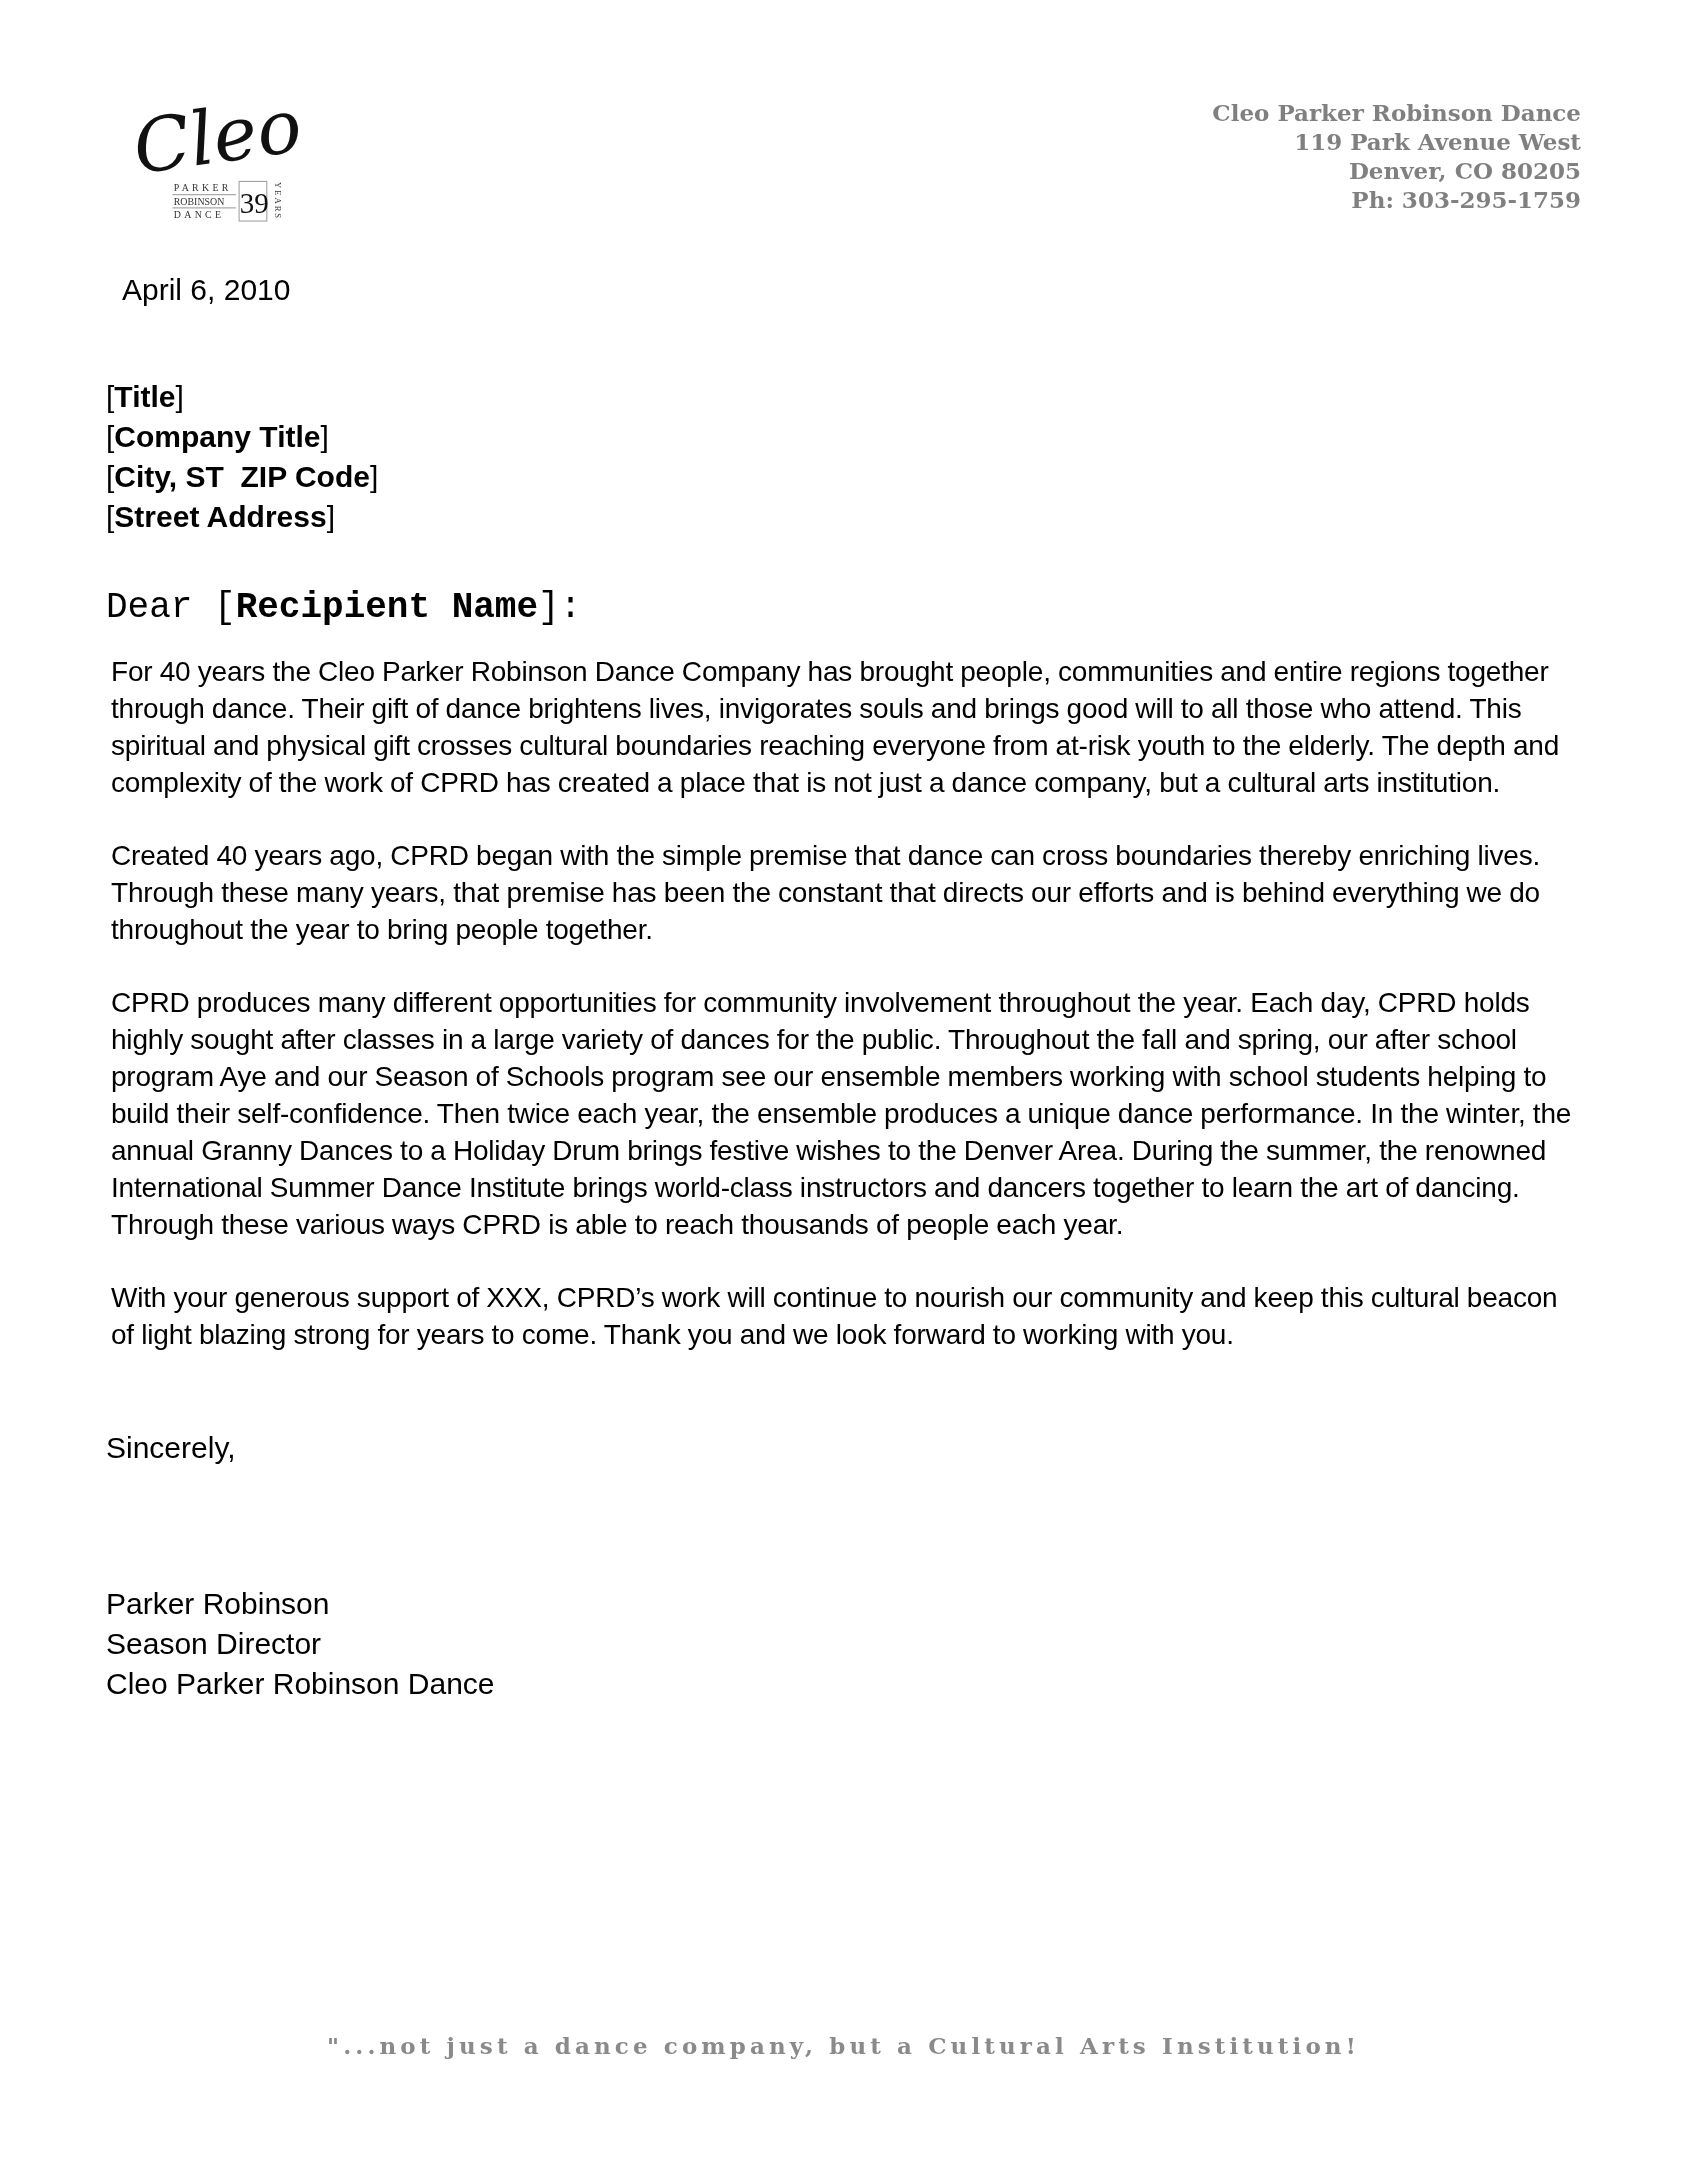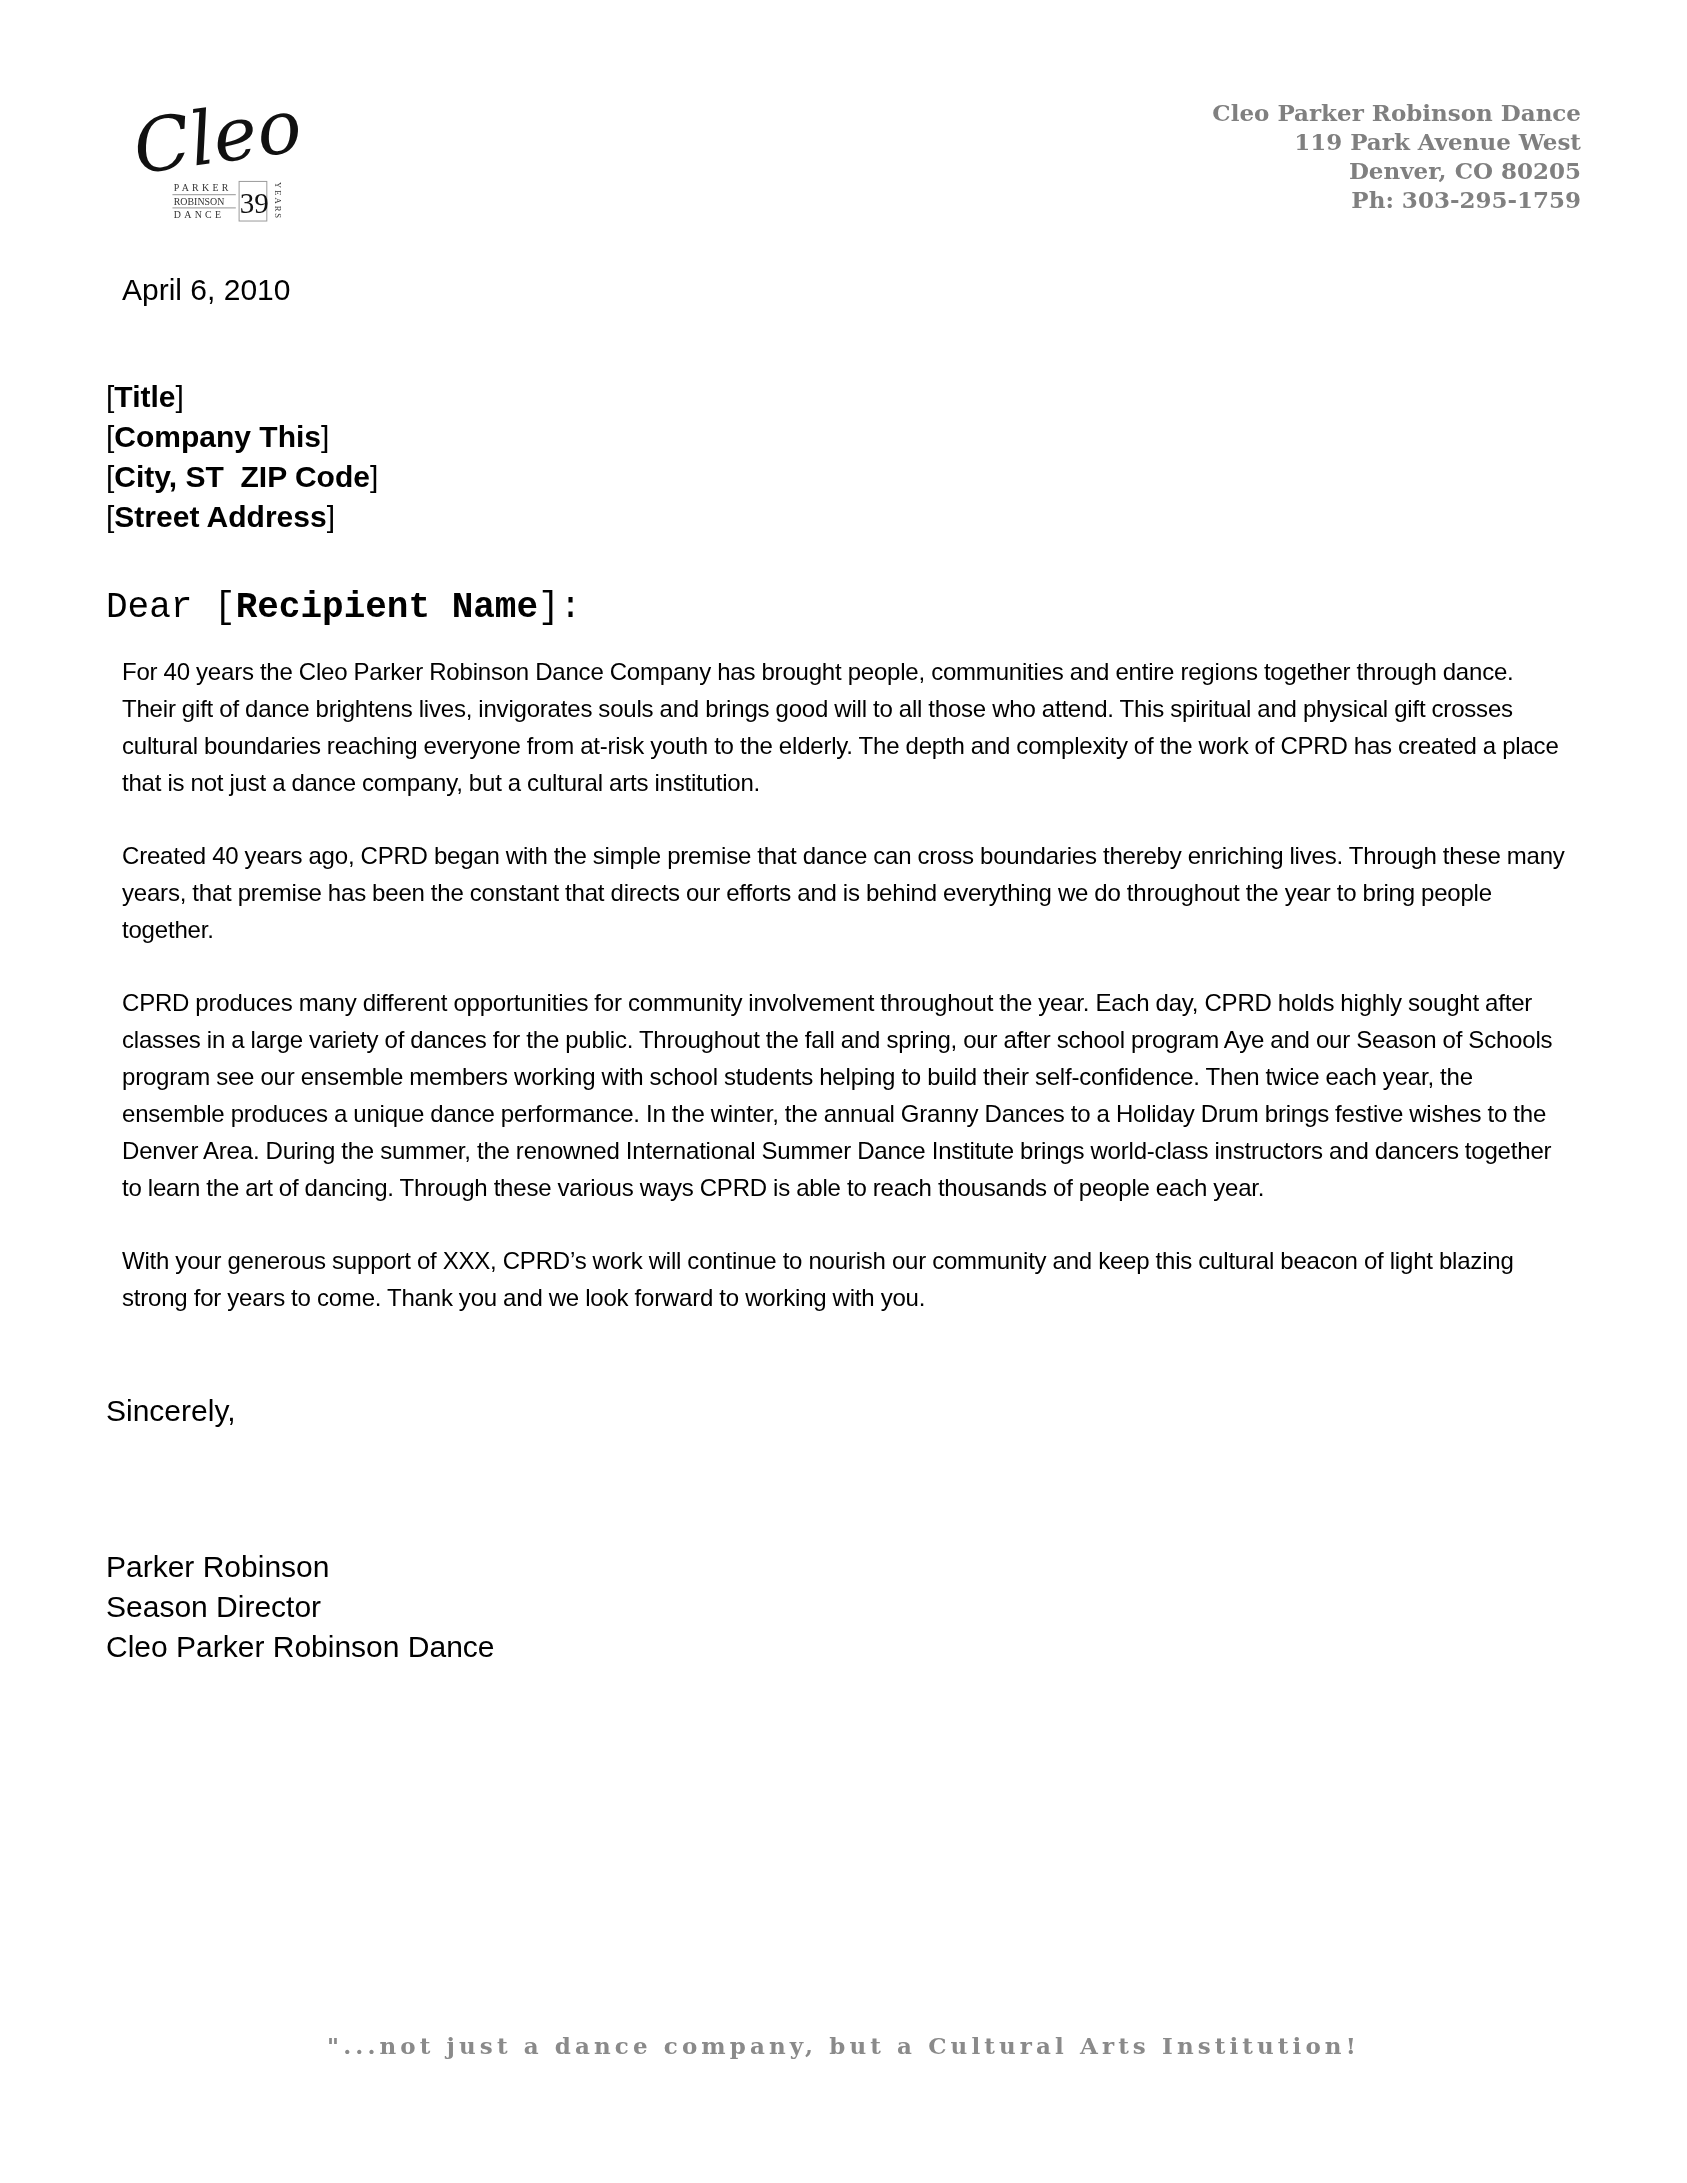--- a/index.html
+++ b/index.html
@@ -17,21 +17,21 @@
                   font-size: 23px; line-height: 29px; color: #808080; }
     .letterhead div { white-space: nowrap; }
 
     
     .content { position: absolute; left: 106px; top: 255px; width: 1482px;
                font-family: "Liberation Sans", "DejaVu Sans", sans-serif; }
     .date { font-size: 30px; line-height: 37px; margin: 16px; }
     .recipient { margin-top: 69px; font-size: 30px; line-height: 40px; }
     .recipient .bold, .salutation .bold { font-weight: bold; }
     .salutation { margin-top: 52px; font-size: 36px; line-height: 37px; font-family: Liberation Mono, monospace; }
-    .para { font-size: 24px; line-height: 37px; margin: 16px; letter-spacing: -0.2px; word-spacing: -0.3px; }
+    .para { font-size: 28px; line-height: 37px; margin: 5px; letter-spacing: -0.2px; word-spacing: -0.3px; }
     .p1 { margin-top: 26.5px; }
     .p2, .p3, .p4 { margin-top: 36px; }
     .closing { margin-top: 76px; font-size: 30px; line-height: 37px; }
     .signature { margin-top: 118px; font-size: 30px; line-height: 40px; }
 
     
     .tagline { position: absolute; left: 0; width: 1687px; top: 2032px; text-align: center;
                font-family: "DejaVu Serif", "Liberation Serif", serif; font-weight: bold;
                font-size: 23px; letter-spacing: 4.1px; color: #8a8a8a; }
   </style>
@@ -61,21 +61,21 @@
     <div>119 Park Avenue West</div>
     <div>Denver, CO 80205</div>
     <div>Ph: 303-295-1759</div>
   </div>
 
   <div class="content">
     <p class="date">April 6, 2010</p>
 
     <div class="recipient">
       <div><span>[</span><span class="bold">Title</span><span>]</span></div>
-      <div><span>[</span><span class="bold">Company This</span><span>]</span></div>
+      <div><span>[</span><span class="bold">Company Title</span><span>]</span></div>
       <div style="white-space: pre;"><span>[</span><span class="bold">City, ST  ZIP Code</span><span>]</span></div>
       <div><span>[</span><span class="bold">Street Address</span><span>]</span></div>
     </div>
 
     <div class="salutation"><span>Dear [</span><span class="bold">Recipient Name</span><span>]:</span></div>
 
     <p class="para p1">For 40 years the Cleo Parker Robinson Dance Company has brought people, communities and entire regions together through dance. Their gift of dance brightens lives, invigorates souls and brings good will to all those who attend. This spiritual and physical gift crosses cultural boundaries reaching everyone from at-risk youth to the elderly. The depth and complexity of the work of CPRD has created a place that is not just a dance company, but a cultural arts institution.</p>
     <p class="para p2">Created 40 years ago, CPRD began with the simple premise that dance can cross boundaries thereby enriching lives. Through these many years, that premise has been the constant that directs our efforts and is behind everything we do throughout the year to bring people together.</p>
     <p class="para p3">CPRD produces many different opportunities for community involvement throughout the year. Each day, CPRD holds highly sought after classes in a large variety of dances for the public. Throughout the fall and spring, our after school program Aye and our Season of Schools program see our ensemble members working with school students helping to build their self-confidence. Then twice each year, the ensemble produces a unique dance performance. In the winter, the annual Granny Dances to a Holiday Drum brings festive wishes to the Denver Area. During the summer, the renowned International Summer Dance Institute brings world-class instructors and dancers together to learn the art of dancing. Through these various ways CPRD is able to reach thousands of people each year.</p>
     <p class="para p4">With your generous support of XXX, CPRD’s work will continue to nourish our community and keep this cultural beacon of light blazing strong for years to come. Thank you and we look forward to working with you.</p>

